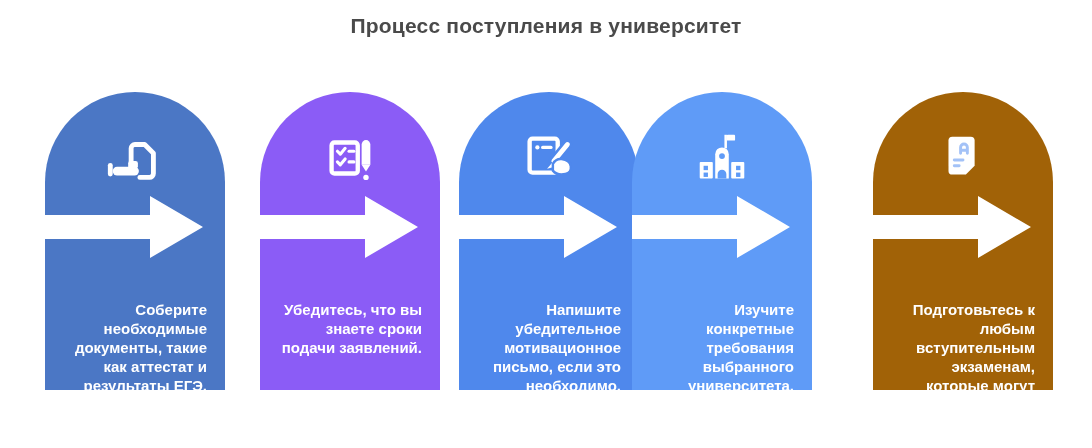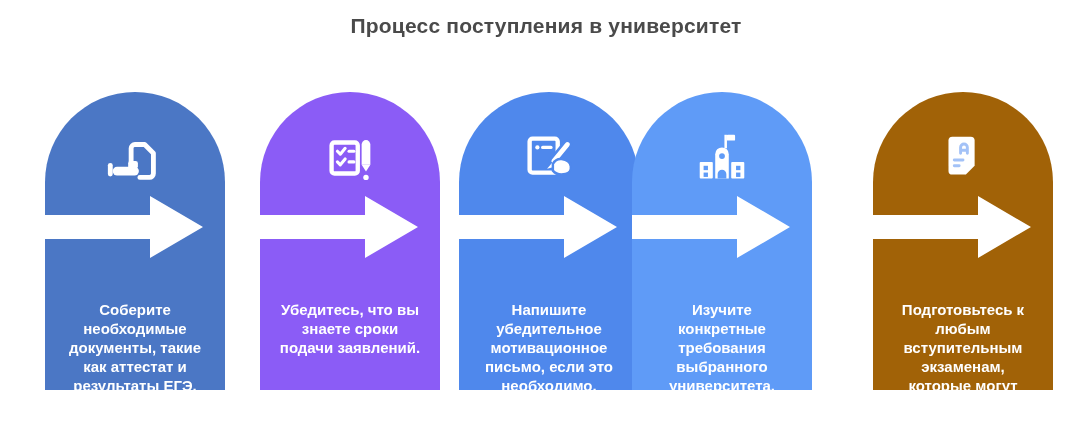--- a/index.html
+++ b/index.html
@@ -7,21 +7,21 @@
   .stage{position:relative;width:1092px;height:390px;background:#ffffff;overflow:hidden;}
   .title{position:absolute;top:14px;left:0;width:100%;text-align:center;
          font-size:21px;font-weight:bold;color:#4a4a4a;letter-spacing:.2px;margin:0;}
   .col{position:absolute;top:92px;width:180px;height:341px;
        border-radius:90px 90px 0 0;}
   .col::after{content:"";position:absolute;left:0;right:0;bottom:0;height:3px;
        background:rgba(255,255,255,.4);}
   .iconwrap{position:absolute;top:36px;left:0;width:100%;display:flex;justify-content:center;}
   .arrow{position:absolute;left:0;top:103px;width:160px;height:64px;display:block;}
   .step-text{position:absolute;top:208px;left:0;width:100%;box-sizing:border-box;
-       padding:0 18px;text-align:center;color:#ffffff;font-size:15px;line-height:19px;
+       padding:0 18px;text-align:right;color:#ffffff;font-size:15px;line-height:19px;
        font-weight:bold;}
   svg{display:block;}
 </style>
 </head>
 <body>
 
 <div class="stage">
 
   <h1 class="title">Процесс поступления в университет</h1>
 

